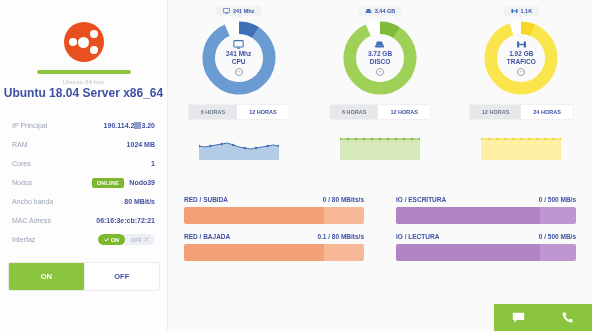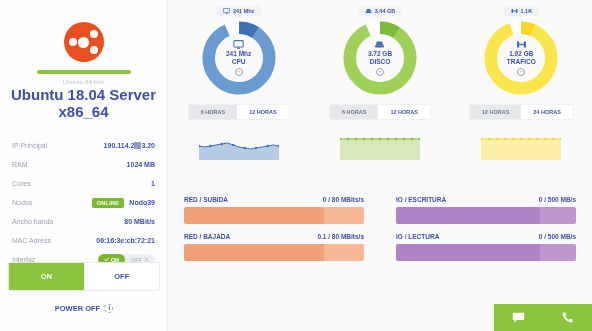--- a/index.html
+++ b/index.html
@@ -30,21 +30,21 @@
   .ubuntu-logo .b1 { width:5px; height:5px; left:16.5px; top:4px; background:#e8511f; }
 
   .divider-bar {
     width: 94px; height: 4px; background:#8bc53f; border-radius:2px;
     margin: 8px auto 0;
   }
   .sub-title {
     text-align:center; font-size:6px; color:#b9c0cc; margin-top:5px; letter-spacing:.2px;
   }
   .os-title {
-    text-align:center; font-size:15px; color:#3f51a5; font-weight:bold; margin-top:1px;
+    text-align:center; font-size:12px; color:#3f51a5; font-weight:bold; margin-top:1px;
   }
 
   .specs { margin-top: 16px; padding: 0 12px; }
   .spec-row {
     display:flex; align-items:center; justify-content:space-between;
     height: 19px; font-size: 7px;
   }
   .spec-label { color:#9aa3b4; }
   .spec-value { color:#3f51a5; font-weight:bold; font-size:7px; text-align:right; }
   .redact { display:inline-block; width:7px; height:7px; background:#8f9ec4; vertical-align:-1px; }
@@ -232,24 +232,20 @@
         </span>
       </div>
 
     </div>
 
     <div class="power-group">
       <div class="power-btn active">ON</div>
       <div class="power-btn">OFF</div>
     </div>
 
-    <div class="power-off">
-      <span>POWER OFF</span>
-      <span class="po-ring"></span>
-    </div>
   </div>
 
   <div class="right">
 
     <div class="gauges">
 
       <div class="gauge-col">
         <div class="tooltip">
           <svg width="7" height="6" viewBox="0 0 14 12">
             <rect x="0.8" y="0.8" width="12.4" height="8.4" rx="1" fill="none" stroke="#3f6fb5" stroke-width="1.4"></rect>

